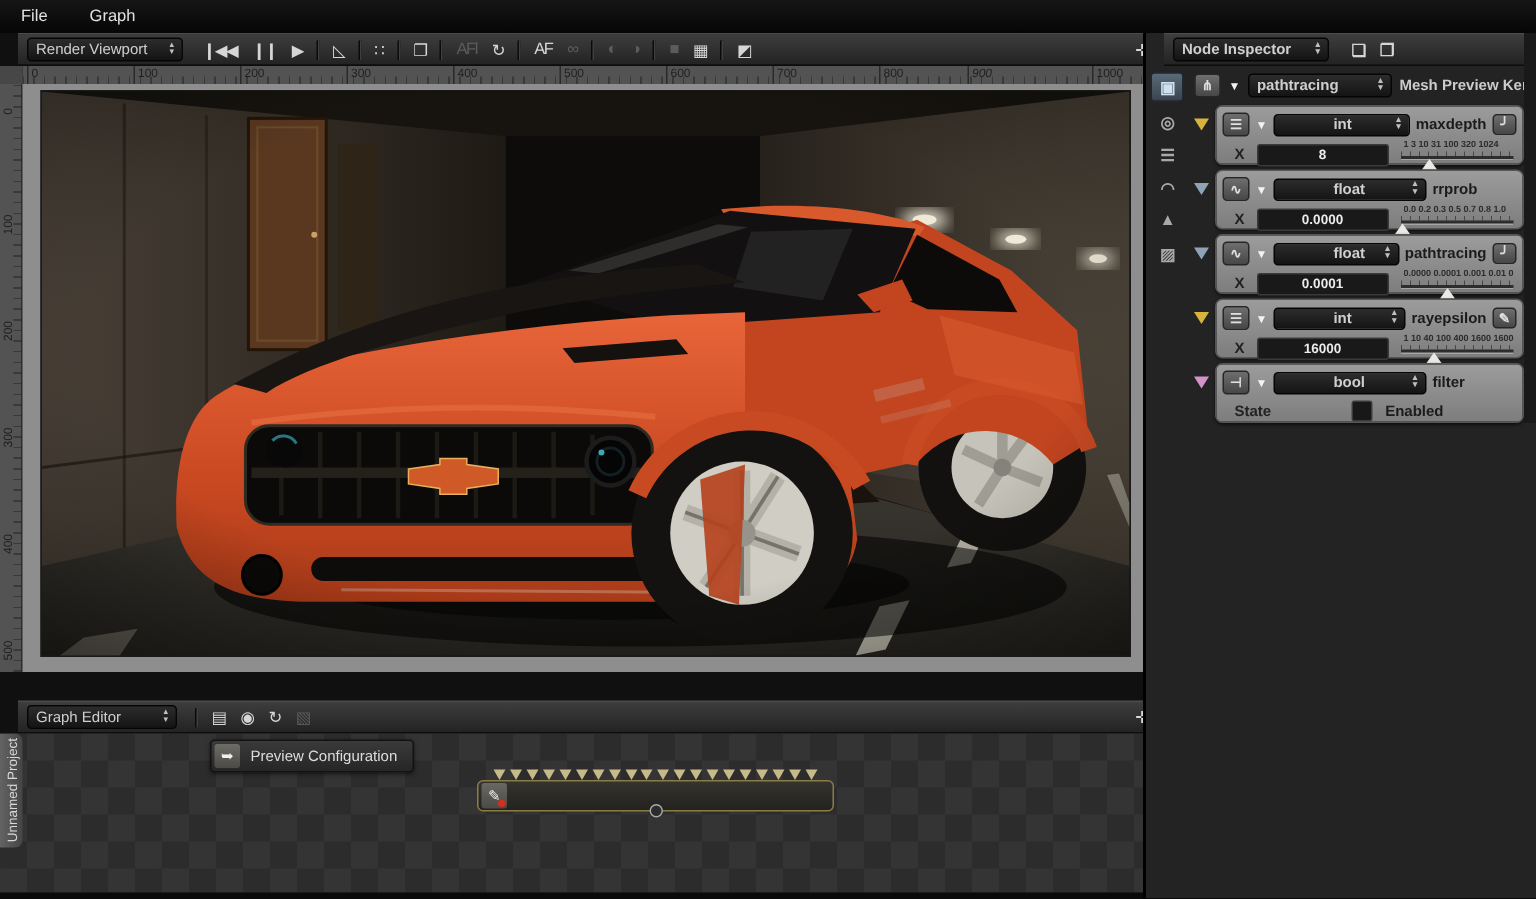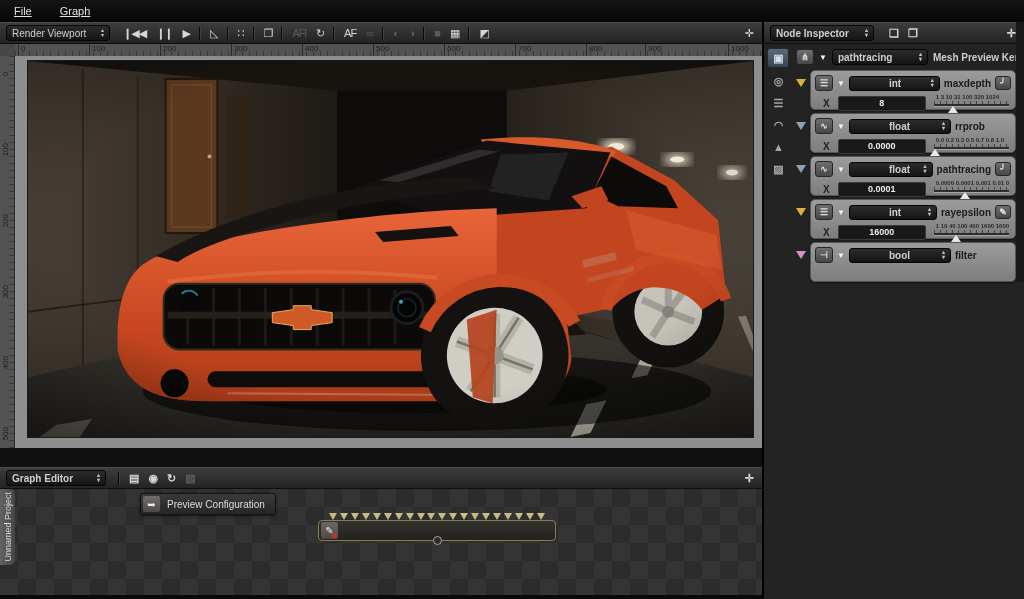--- a/index.html
+++ b/index.html
@@ -1,24 +1,24 @@
 <!DOCTYPE html>
 <html><head>
 <meta charset="utf-8">
 <style>
   html,body{margin:0;padding:0;background:#000;}
   body{font-family:"Liberation Sans",sans-serif;-webkit-font-smoothing:antialiased;}
   #root{position:relative;width:1024px;height:599px;background:#101010;overflow:hidden;}
 
   
-  .menubar{position:absolute;left:0;top:0;width:1024px;height:22px;background:linear-gradient(#151515,#060606);display:flex;align-items:center;color:#e2e2e2;font-size:11px;text-decoration:underline;}
+  .menubar{position:absolute;left:0;top:0;width:1024px;height:22px;background:linear-gradient(#151515,#060606);display:flex;align-items:center;color:#e2e2e2;font-size:11px;}
   .menu-item{padding:0 14px;cursor:default;}
 
   
-  .phead{position:absolute;height:22px;background:linear-gradient(#3d3d3d,#232323);border-top:1px solid #4c4c4c;border-bottom:1px solid #0d0d0d;display:flex;align-items:center;padding:0 6px;box-sizing:border-box;}
+  .phead{position:absolute;height:22px;background:linear-gradient(#3d3d3d,#232323);border-top:1px solid #4c4c4c;border-bottom:1px solid #0d0d0d;display:flex;align-items:center;padding:0 6px;box-sizing:border-box;margin-left:12px;}
   .dropdown{height:16px;min-width:96px;background:linear-gradient(#2c2c2c,#141414);border:1px solid #050505;border-radius:3px;color:#cfcfcf;font-size:10px;display:flex;align-items:center;padding:0 5px;box-sizing:border-box;}
   .dd-arrows{display:flex;flex-direction:column;margin-left:auto;line-height:4px;font-size:6px;color:#c0c0c0;}
   .dd-arrows i{font-style:normal;height:5px;}
   .tbi{color:#d6d6d6;font-size:11px;padding:0 5px;letter-spacing:-1px;white-space:nowrap;}
   .tbi.dim{color:#5c5c5c;}
   .sep{width:1px;height:13px;background:#0a0a0a;border-right:1px solid #3f3f3f;margin:0 4px;}
   .expand{margin-left:auto;color:#d8d8d8;font-size:11px;padding:0 2px;}
 
   
   .vp-head{left:0;top:22px;width:762px;}
@@ -35,21 +35,21 @@
 
   
   .statusbar{position:absolute;left:0;top:448px;width:762px;height:16px;background:#141414;border-top:1px solid #000;display:flex;align-items:center;font-size:10px;color:#c6c6c6;white-space:nowrap;}
   .prog{width:222px;height:9px;border:1px solid #8c8c8c;background:#1d1d1d;margin:0 6px 0 18px;}
   .prog>div{height:100%;background:#5f5f5f;}
   .stats{margin-left:auto;}
   .memprog{width:190px;height:9px;border:1px solid #8c8c8c;background:#1d1d1d;margin:0 6px;}
   .memprog>div{height:100%;background:#6a6a6a;}
 
   
-  .ge-head{left:0;top:467px;width:762px;font-weight:bold;}
+  .ge-head{left:0;top:467px;width:762px;}
   .ge-head .dropdown{width:100px;margin-right:8px;}
   .ge-body{position:absolute;left:0;top:489px;width:762px;height:110px;background-color:#2c2c2c;background-image:linear-gradient(45deg,#343434 25%,transparent 25%,transparent 75%,#343434 75%),linear-gradient(45deg,#343434 25%,transparent 25%,transparent 75%,#343434 75%);background-size:36px 36px;background-position:0 0,18px 18px;overflow:hidden;border-bottom:4px solid #0a0a0a;box-sizing:border-box;}
   .proj-tab{position:absolute;left:0;top:0;width:15px;height:76px;background:linear-gradient(90deg,#636363,#454545);border-radius:0 5px 5px 0;display:flex;align-items:center;justify-content:center;}
   .proj-tab span{writing-mode:vertical-rl;transform:rotate(180deg);font-size:9px;color:#d8d8d8;white-space:nowrap;}
   .chip{position:absolute;left:140px;top:4px;height:20px;background:linear-gradient(#3a3a3a,#262626);border:1px solid #121212;border-radius:3px;display:flex;align-items:center;padding:0 10px 0 2px;color:#dcdcdc;font-size:10px;box-shadow:0 1px 3px #0009;}
   .chip-icon{width:17px;height:16px;background:linear-gradient(#6e6c66,#4c4a45);border-radius:2px;margin-right:7px;display:flex;align-items:center;justify-content:center;color:#f0f0f0;font-size:10px;}
   .gnode{position:absolute;left:318px;top:31px;width:238px;height:21px;background:linear-gradient(#35332e,#23221f);border:1px solid #8a7c46;border-radius:4px;box-sizing:border-box;}
   .gnode-label{display:block;text-align:center;line-height:19px;font-size:10px;color:#d6d4c8;}
   .pins{position:absolute;left:10px;right:10px;top:-8px;display:flex;justify-content:space-between;}
   .pin{width:0;height:0;border-left:4px solid transparent;border-right:4px solid transparent;border-top:7px solid #c6ba86;}
@@ -526,20 +526,26 @@
             <span class="pb-exp">▼</span>
             <span class="dropdown type-dd">
               <span>bool</span>
               <span class="dd-arrows">
                   <i>▴</i>
                   <i>▾</i>
                 </span>
             </span>
             <span class="pname">filter</span>
           </div>
+          <div class="pb-row2">
+            <span>State</span>
+            <span class="state-gap"></span>
+            <span class="chk"></span>
+            <span class="pname">Enabled</span>
+          </div>
         </div>
       </div>
 
     </div>
   </div>
 
   <div class="right-edge"></div>
 </div>
 
 </body></html>

